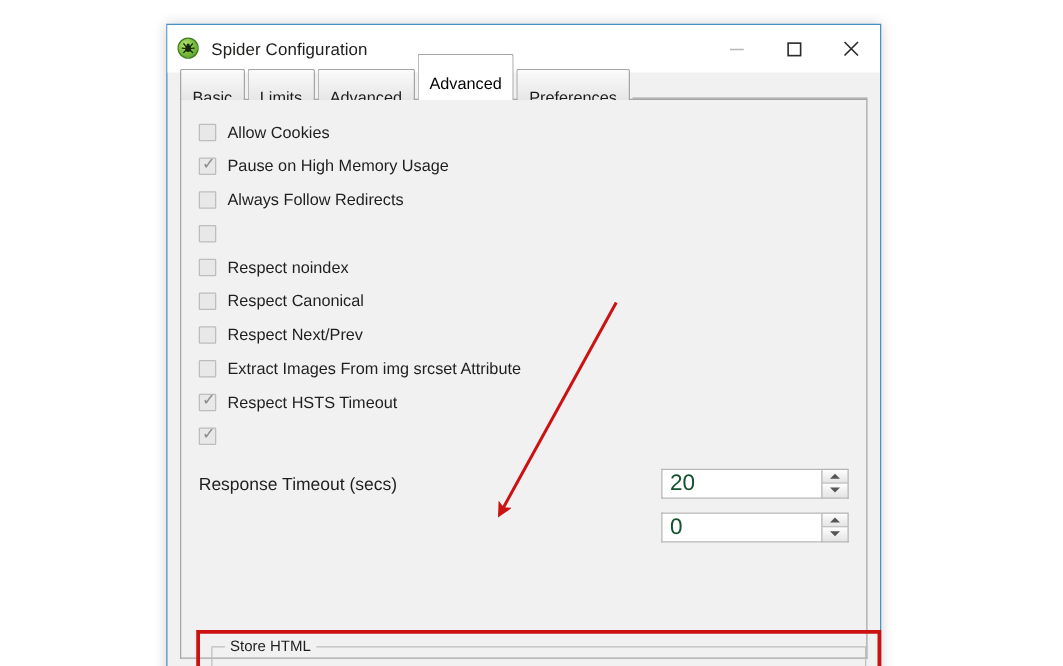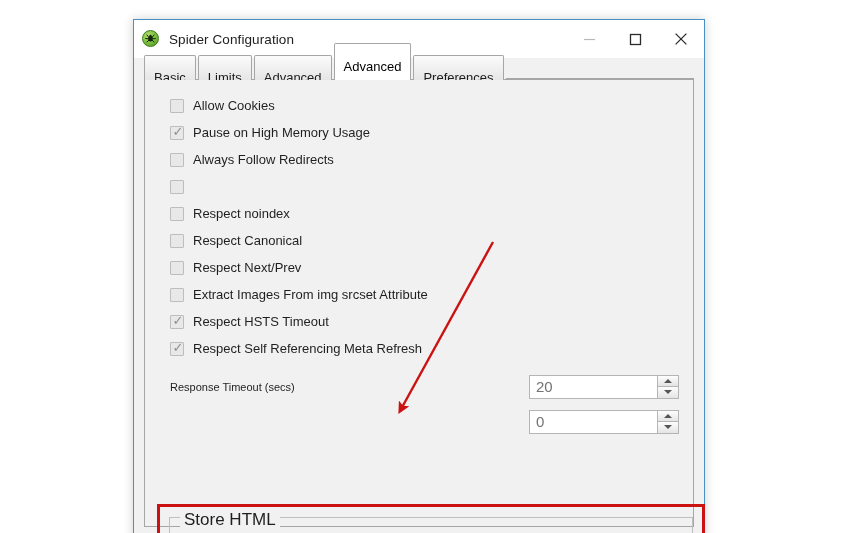--- a/index.html
+++ b/index.html
@@ -134,21 +134,21 @@
 
   
   .panel {
     position: relative;
     margin: 0 10px;
     height: 447px;
     background: #f1f1f1;
     border: 1px solid #a6a6a6;
     border-top: none;
     box-sizing: border-box;
-    padding: 12px 14px 0 25px;
+    padding: 12px 14px 0 14px;
   }
 
   
   .cbrow {
     display: flex;
     align-items: center;
     height: 27px;
   }
   .cb {
     width: 14px;
@@ -180,39 +180,39 @@
   }
 
   
   .spinrow {
     display: flex;
     align-items: center;
     height: 35px;
     position: relative;
   }
   .spinlabel {
-    font-size: 11px;
+    font-size: 14px;
     color: #1f1f1f;
     white-space: nowrap;
   }
   .spinner {
     position: absolute;
     right: 0px;
     display: flex;
     width: 150px;
     height: 24px;
     box-sizing: border-box;
   }
   .spin-field {
     flex: 1;
     background: #ffffff;
     border: 1px solid #b5b5b5;
     border-right: none;
-    font-size: 15px;
-    color: #737373;
+    font-size: 18px;
+    color: #14532d;
     display: flex;
     align-items: center;
     padding-left: 6px;
     box-sizing: border-box;
   }
   .spin-btns {
     width: 22px;
     display: flex;
     flex-direction: column;
     box-sizing: border-box;
@@ -255,21 +255,21 @@
     border: 1px solid #bfbfbf;
     box-sizing: border-box;
     background: transparent;
   }
   .group-title {
     position: absolute;
     left: 10px;
     top: -8px;
     background: #f1f1f1;
     padding: 0 4px;
-    font-size: 17px;
+    font-size: 12px;
     color: #1f1f1f;
     white-space: nowrap;
   }
   .group-body {
     padding: 10px 0 0 10px;
   }
 
   
   #annot {
     position: absolute;
@@ -375,21 +375,20 @@
         <div class="cb">
             <span class="tick">✓</span>
           </div>
         <div class="cblabel">Respect HSTS Timeout</div>
       </div>
 
       <div class="cbrow">
         <div class="cb">
             <span class="tick">✓</span>
           </div>
-        <div class="cblabel">Respect Self Referencing Meta Refresh</div>
       </div>
 
       <div class="spinrow" style="margin-top:7px;">
         <div class="spinlabel">Response Timeout (secs)</div>
         <div class="spinner">
           <div class="spin-field">20</div>
           <div class="spin-btns">
             <div class="spin-btn up">
                 <span class="arrow-u"></span>
               </div>

